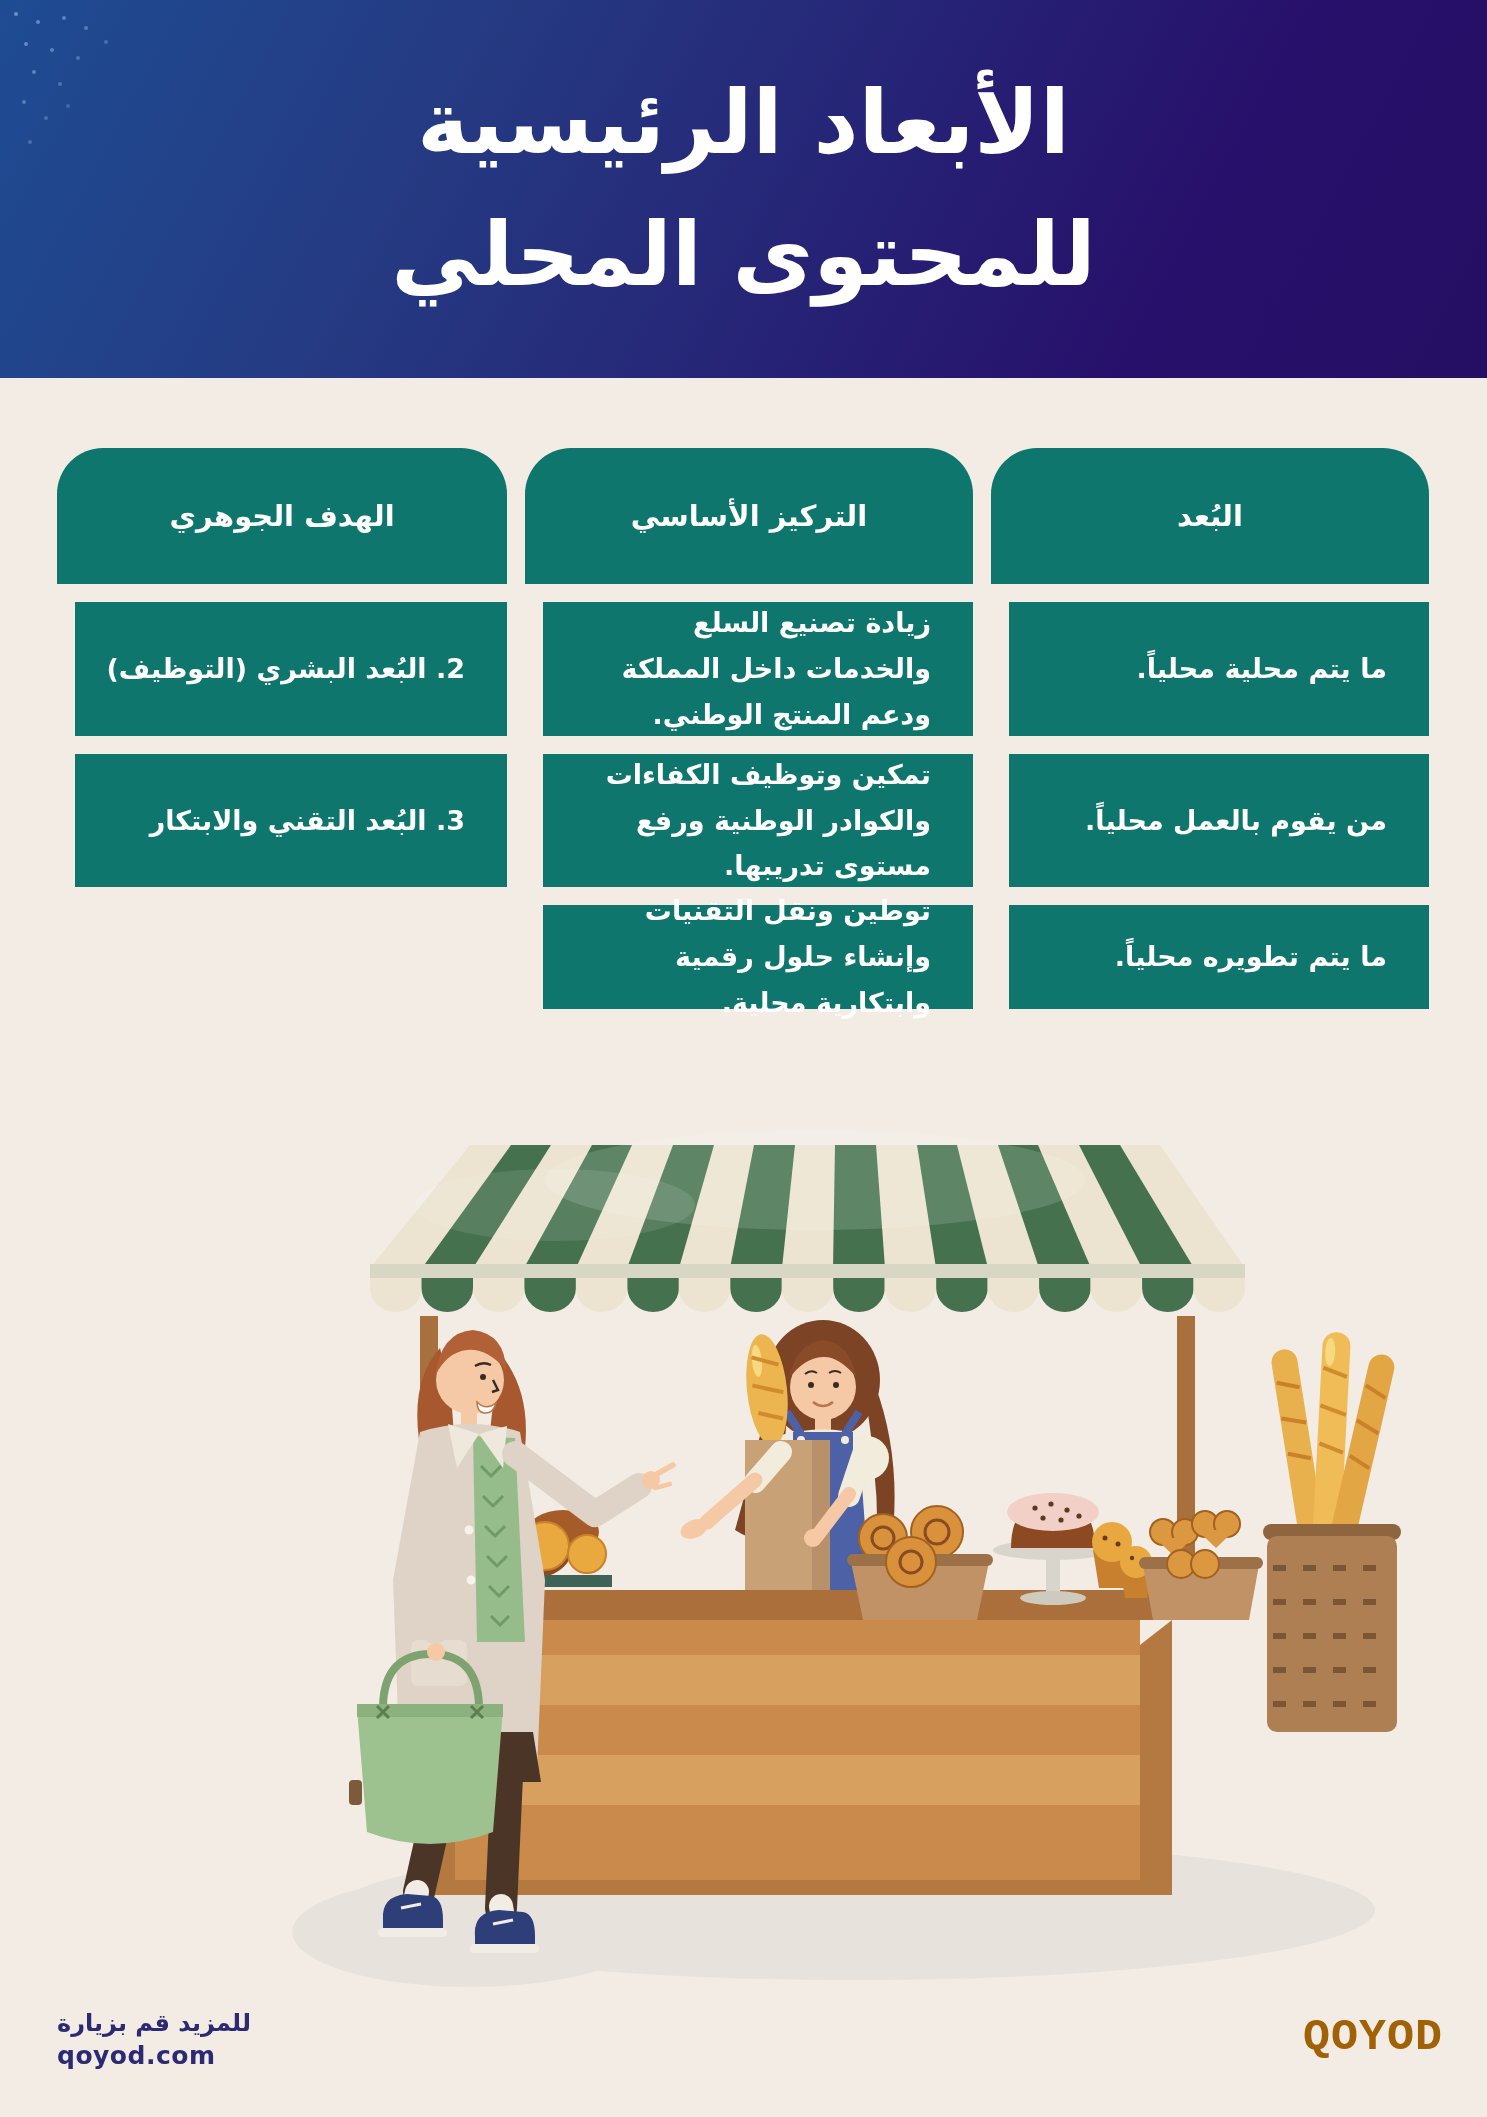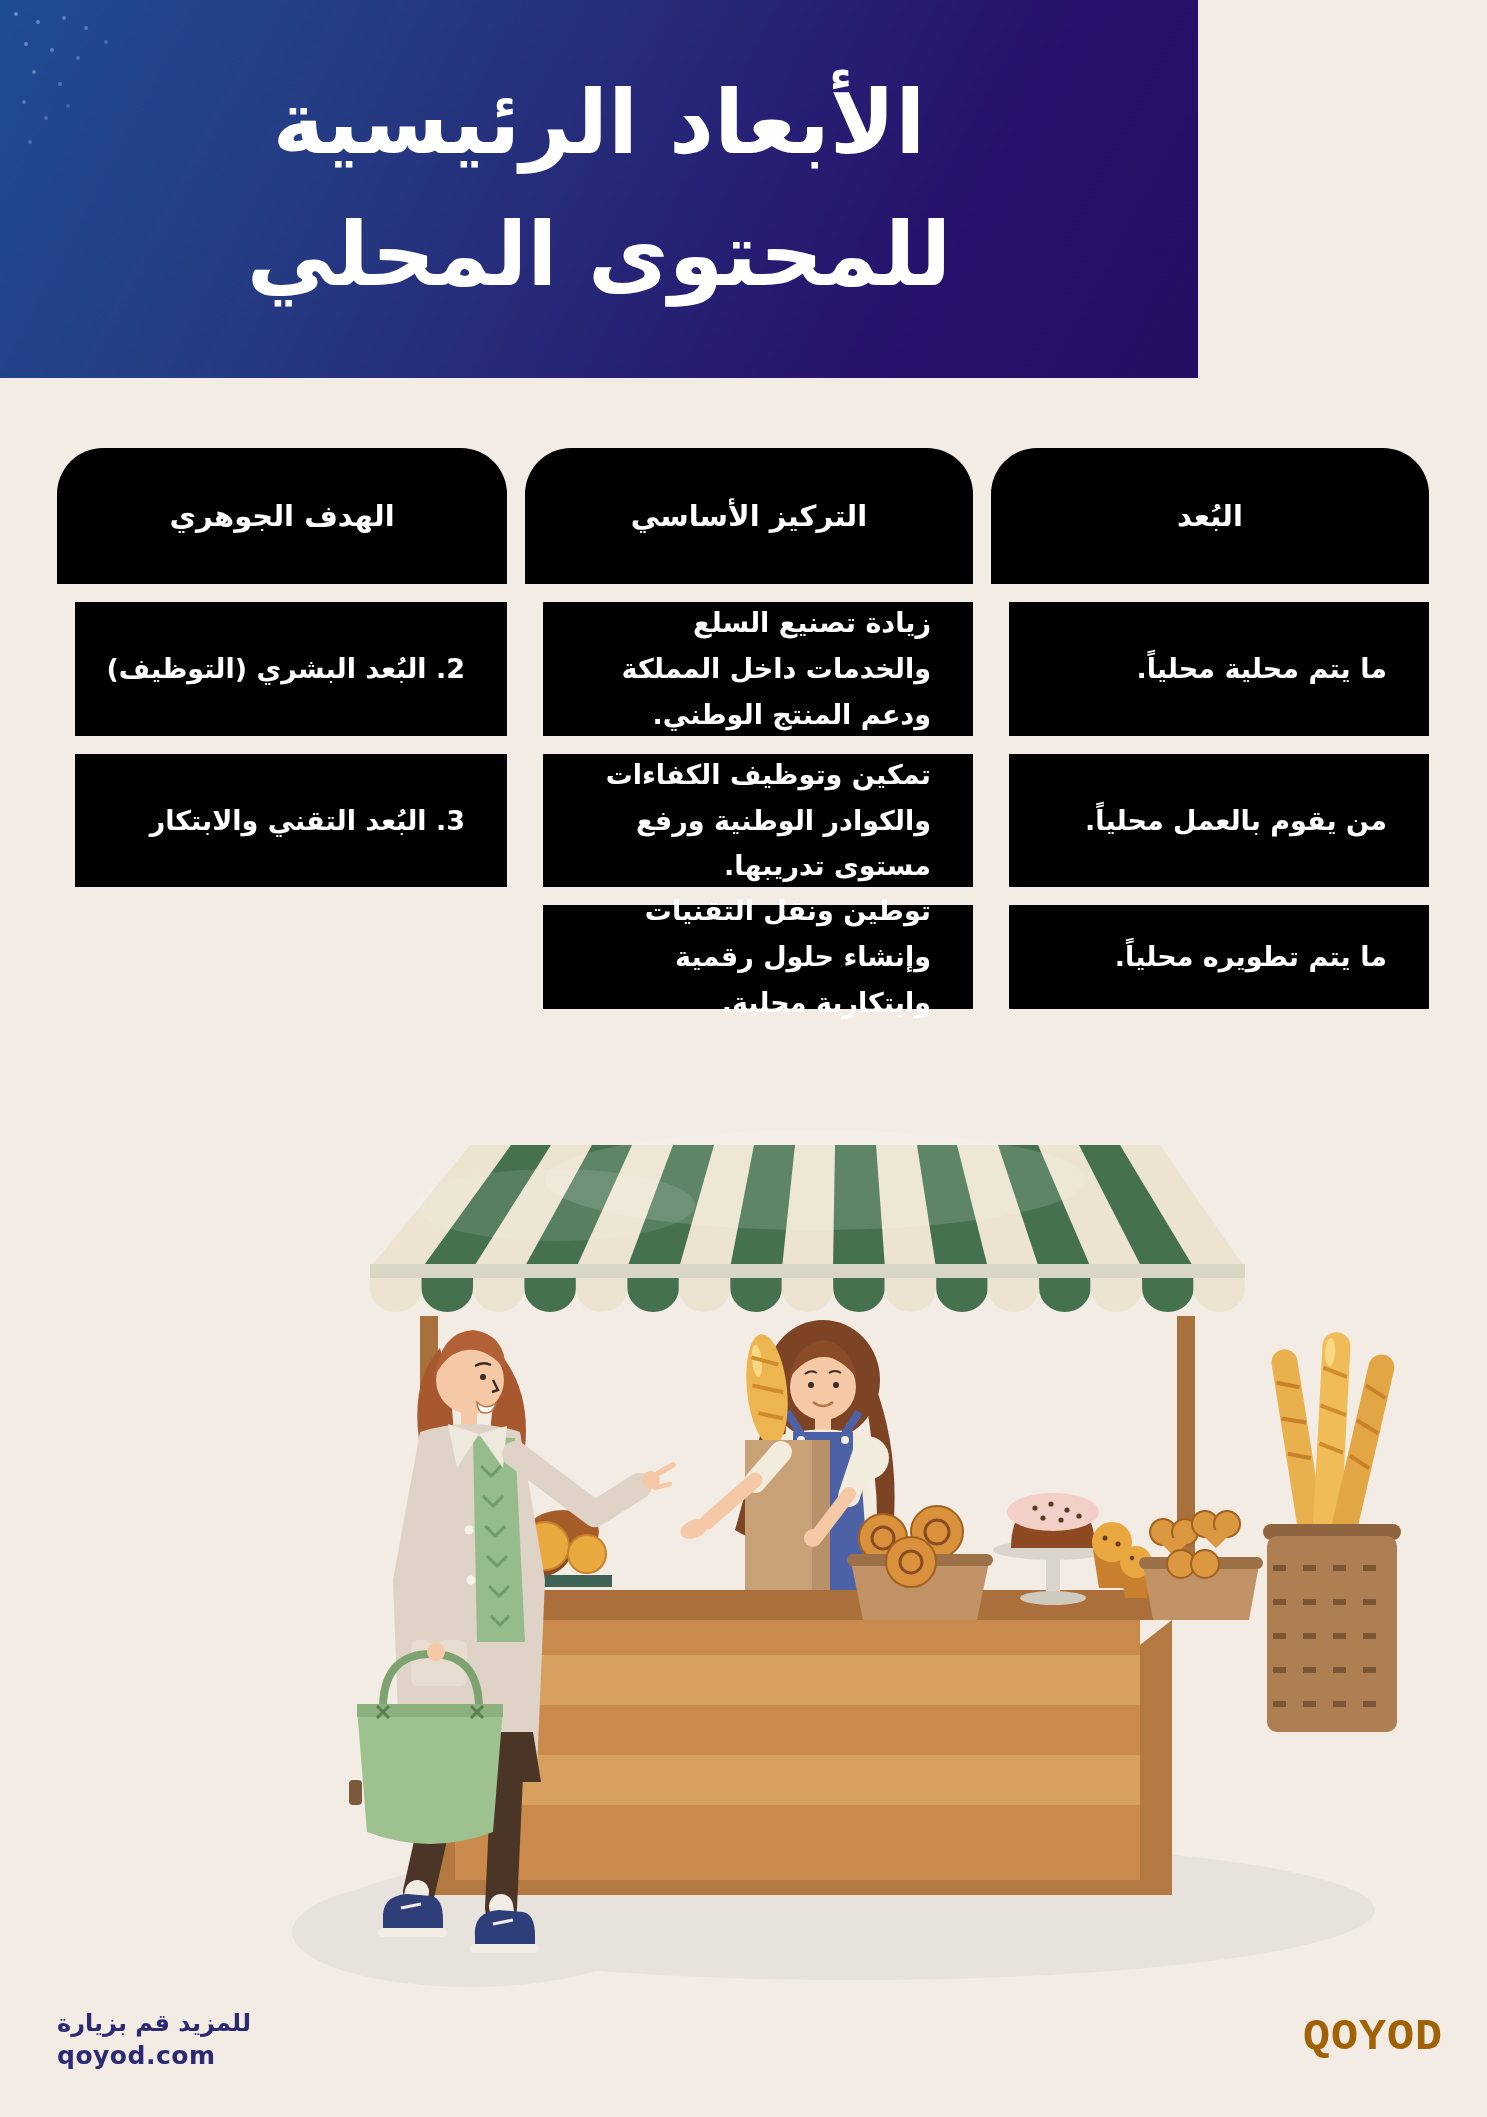--- a/index.html
+++ b/index.html
@@ -1,38 +1,38 @@
 <!DOCTYPE html>
 <html lang="ar"><head>
 <meta charset="utf-8">
 <style>
   html,body{margin:0;padding:0;}
   body{font-family:"DejaVu Sans","Liberation Sans",sans-serif;}
   .poster{position:relative;width:1487px;height:2117px;background:#f2ece5;overflow:hidden;}
 
   
-  .hero{position:absolute;left:0;top:0;width:1198px;height:378px;
+  .hero{position:absolute;left:0;top:0;width:1487px;height:378px;
         background:linear-gradient(118deg,#1e4c93 0%,#253a82 30%,#27106b 78%,#250f64 100%);
         display:flex;flex-direction:column;align-items:center;justify-content:center;}
   .hero-title{color:#ffffff;font-size:88px;font-weight:bold;line-height:1.5;text-align:center;direction:rtl;}
   .speckles{position:absolute;left:14px;top:12px;width:4px;height:4px;border-radius:50%;
         background:rgba(173,199,238,.55);
         box-shadow:22px 8px 0 rgba(173,199,238,.5),48px 4px 0 rgba(173,199,238,.45),
         70px 14px 0 rgba(173,199,238,.4),10px 30px 0 rgba(173,199,238,.5),
         36px 36px 0 rgba(173,199,238,.45),62px 44px 0 rgba(173,199,238,.35),
         18px 58px 0 rgba(173,199,238,.45),44px 70px 0 rgba(173,199,238,.35),
         8px 88px 0 rgba(173,199,238,.4),30px 104px 0 rgba(173,199,238,.3),
         52px 92px 0 rgba(173,199,238,.25),14px 128px 0 rgba(173,199,238,.3),
         90px 28px 0 rgba(173,199,238,.3);}
 
   
   .dim-table{position:absolute;left:57px;top:448px;width:1372px;
         display:grid;grid-template-columns:438px 448px 450px;
         grid-template-rows:136px 134px 133px 104px;gap:18px;direction:rtl;}
-  .cell{background:#000000;color:#ffffff;display:flex;align-items:center;direction:rtl;}
+  .cell{background:#0f766e;color:#ffffff;display:flex;align-items:center;direction:rtl;}
   .th{border-radius:46px 46px 0 0;justify-content:center;font-size:29px;font-weight:bold;}
   .td{justify-content:flex-start;padding:6px 42px 6px 18px;font-size:27px;font-weight:bold;line-height:1.7;text-align:right;margin-left:18px;}
 
   
   .illustration{position:absolute;left:215px;top:1080px;width:1205px;height:910px;}
 
   
   .footer-left{position:absolute;left:57px;bottom:47px;color:#2b2a72;direction:rtl;text-align:right;}
   .visit-text{font-size:24px;font-weight:bold;line-height:1.4;}
   .website{font-size:25px;font-weight:bold;direction:ltr;text-align:left;letter-spacing:.5px;}

